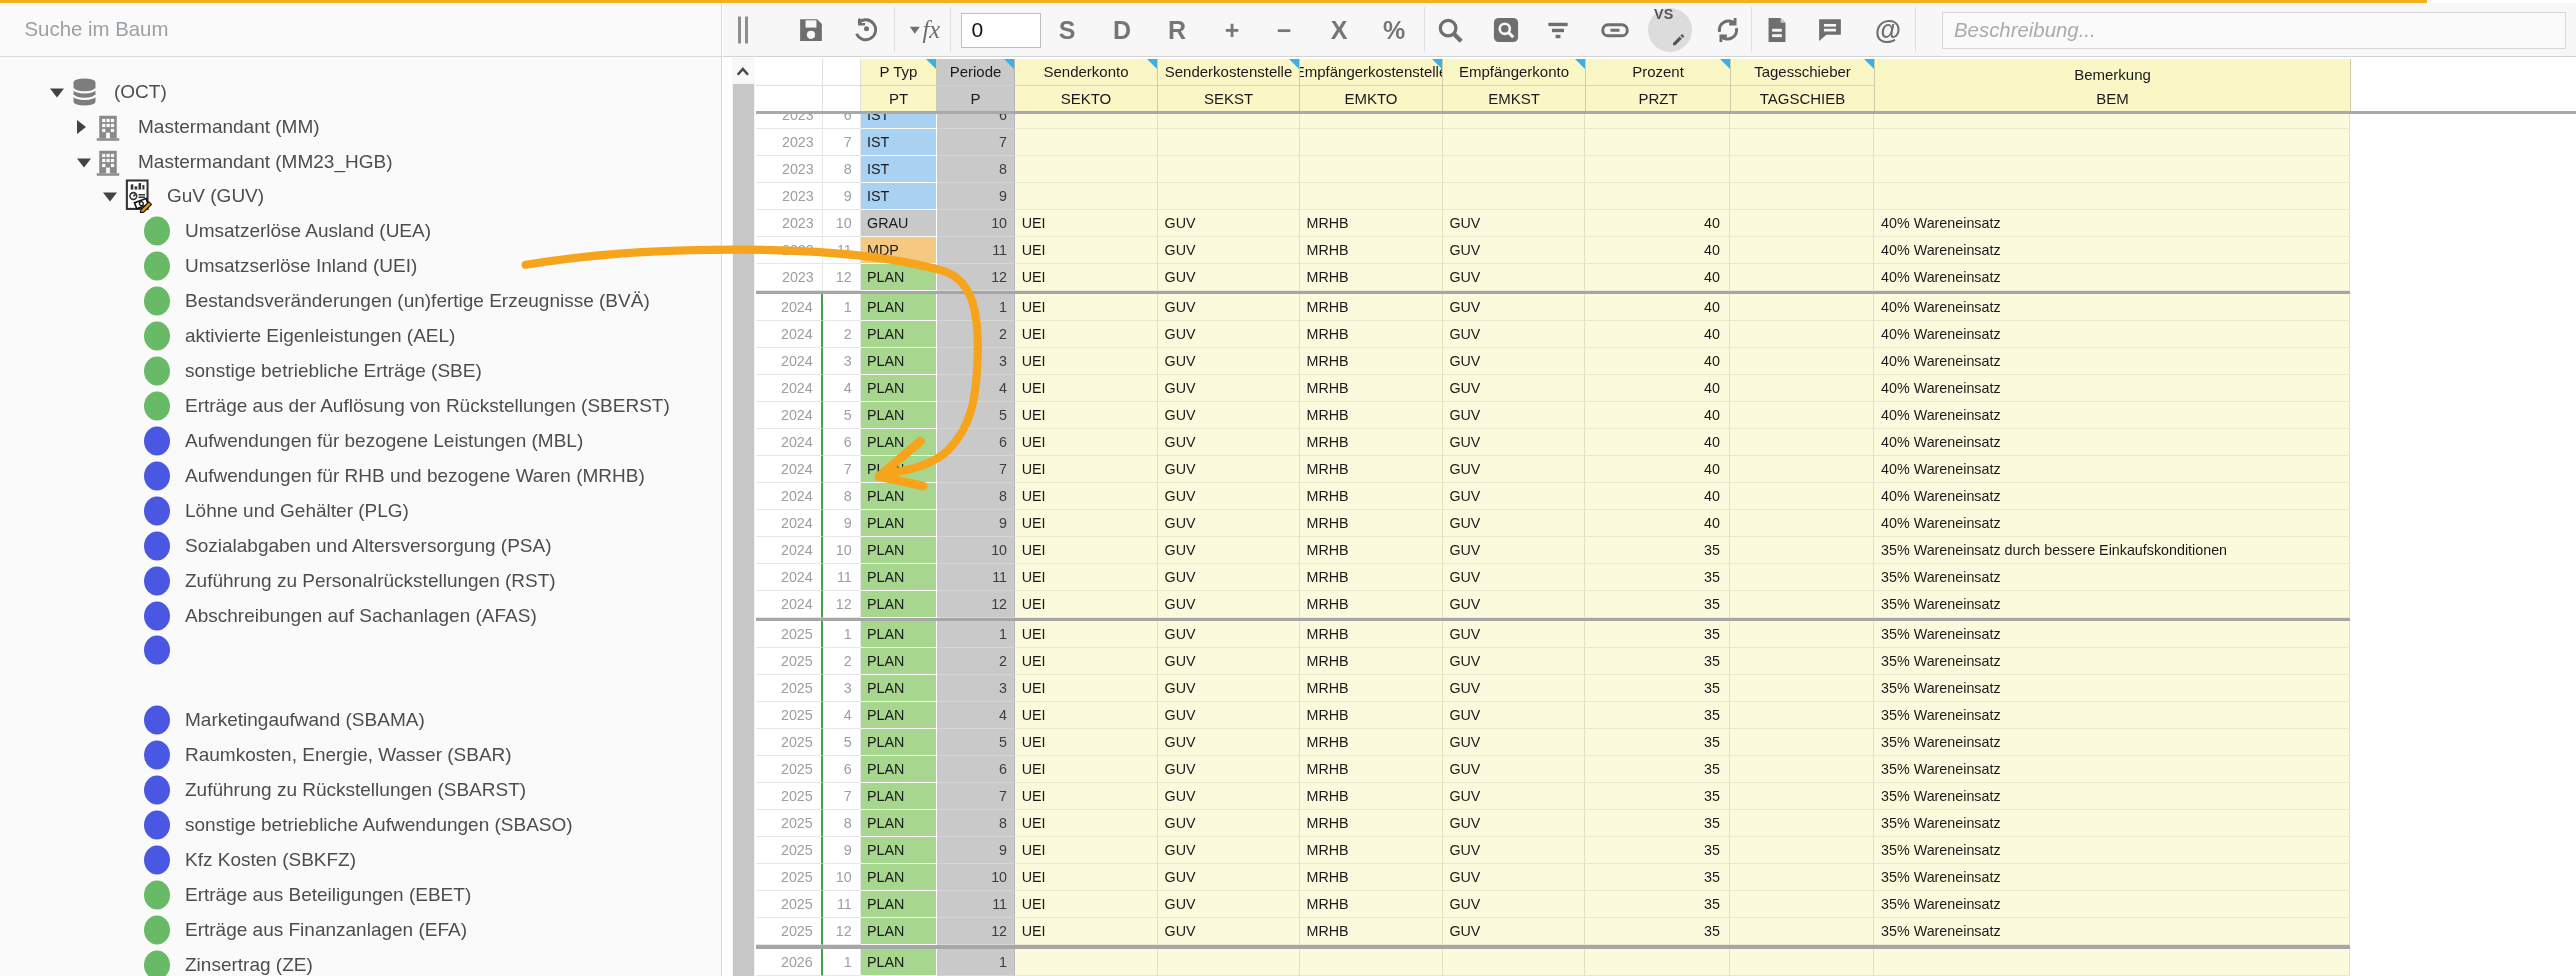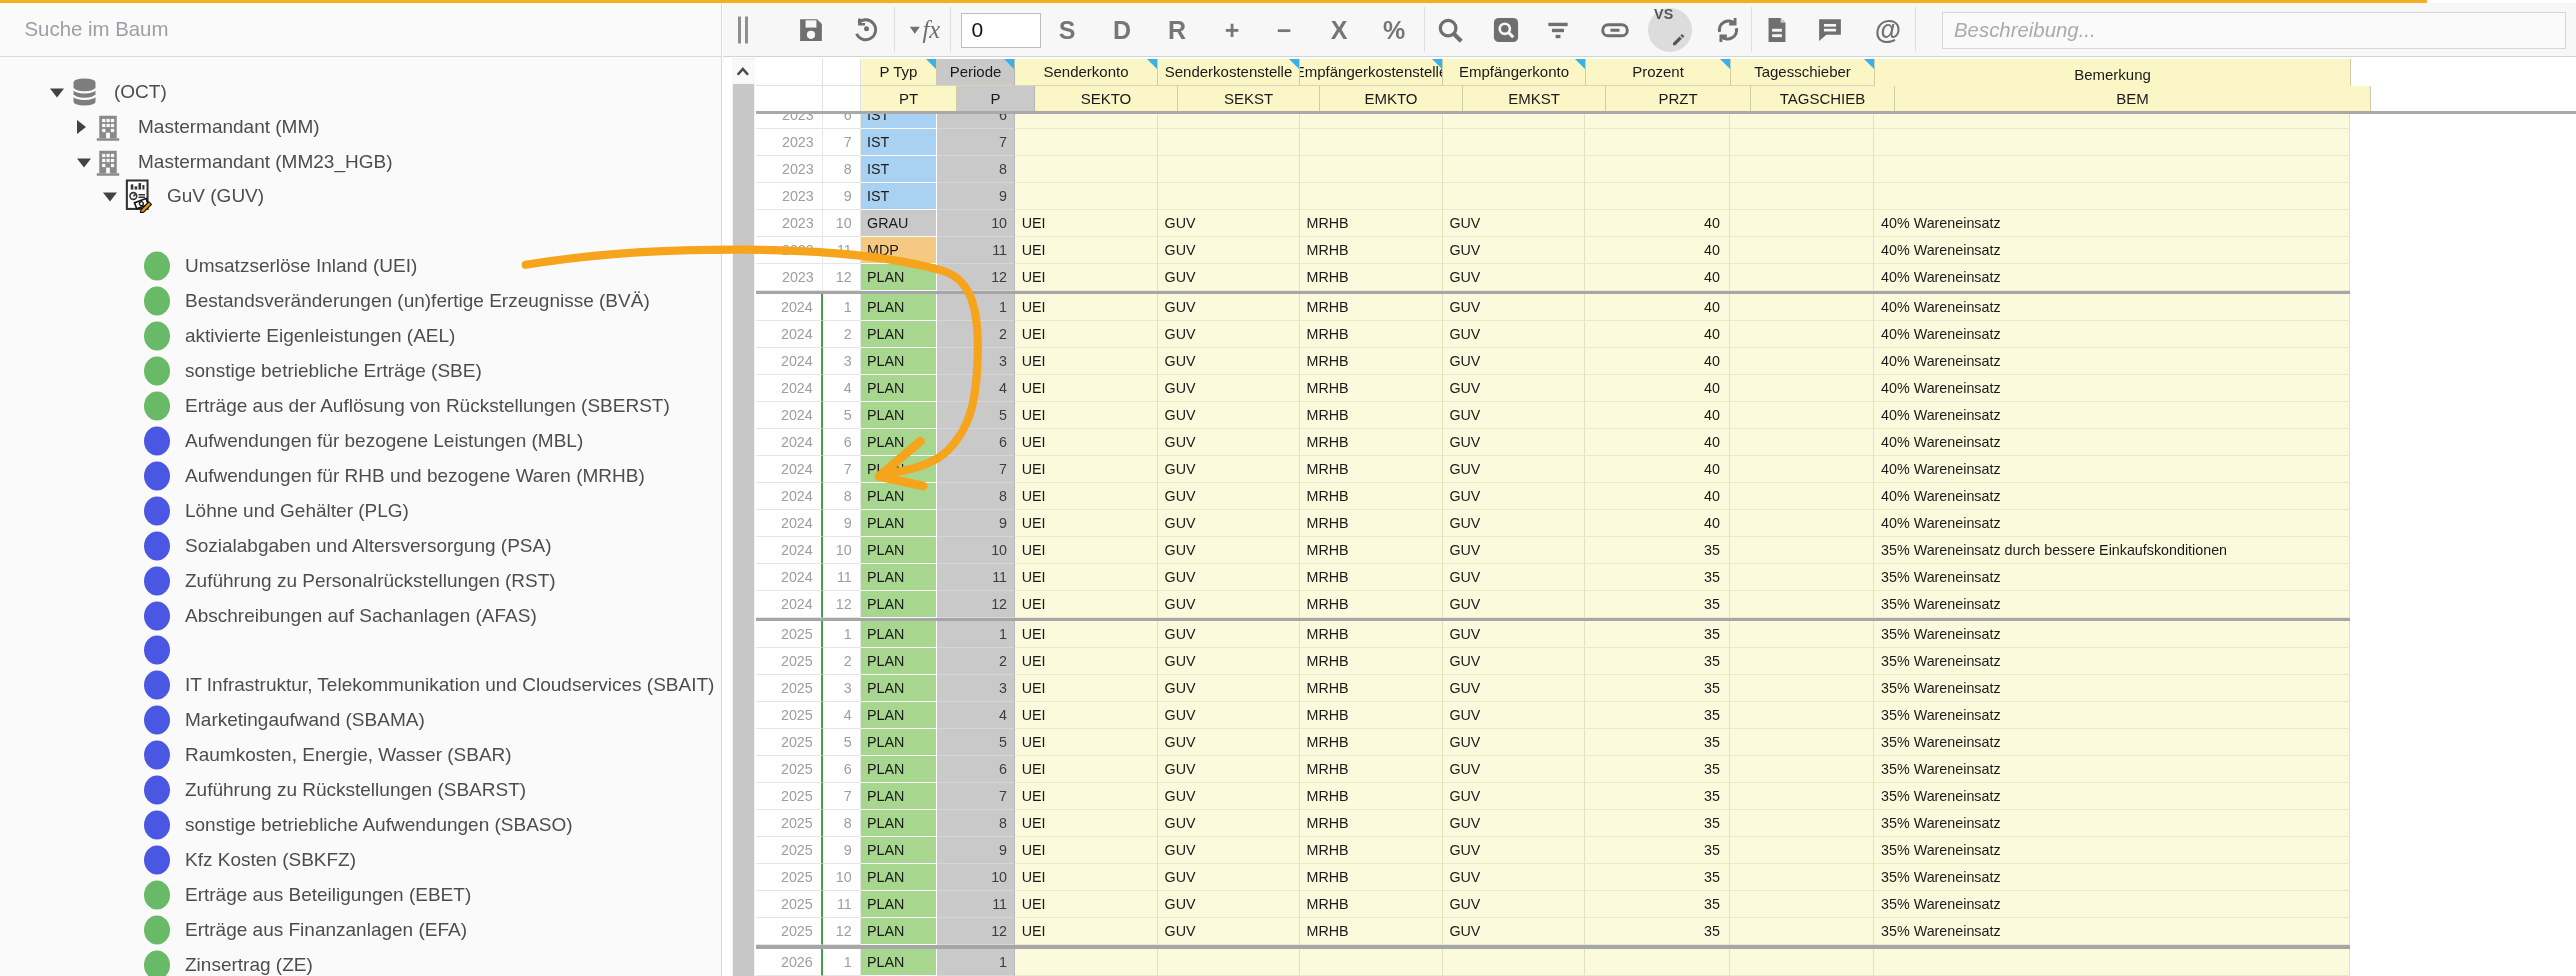--- a/index.html
+++ b/index.html
@@ -176,20 +176,24 @@
               <path d="M8 13l2.2-1.4" stroke="#333" stroke-width="1.2"></path>
               <path d="M12 12h5M12 14h5" stroke="#333" stroke-width="1.1"></path>
               <g transform="rotate(-20 14 19)">
                 <rect x="9.5" y="16.5" width="9.5" height="5" fill="#fff" stroke="#111" stroke-width="1.3"></rect>
                 <circle cx="14.2" cy="19" r="1.5" fill="none" stroke="#111" stroke-width="1"></circle>
               </g>
               <path d="M14 23.5l6-6 2 2-6 6-2.6.6z" fill="#e8930c" stroke="#111" stroke-width="0.9"></path>
             </svg></span>
           <span class="tree-label" style="left: 139px;">GuV (GUV)</span>
         </div>
+        <div class="tree-item" style="top: 155px;">
+          <span class="tree-dot" style="left: 116px; background: rgb(104, 186, 102);"></span>
+          <span class="tree-label" style="left: 157px;">Umsatzerlöse Ausland (UEA)</span>
+        </div>
         <div class="tree-item" style="top: 190px;">
           <span class="tree-dot" style="left: 116px; background: rgb(104, 186, 102);"></span>
           <span class="tree-label" style="left: 157px;">Umsatzserlöse Inland (UEI)</span>
         </div>
         <div class="tree-item" style="top: 225px;">
           <span class="tree-dot" style="left: 116px; background: rgb(104, 186, 102);"></span>
           <span class="tree-label" style="left: 157px;">Bestandsveränderungen (un)fertige Erzeugnisse (BVÄ)</span>
         </div>
         <div class="tree-item" style="top: 260px;">
           <span class="tree-dot" style="left: 116px; background: rgb(104, 186, 102);"></span>
@@ -222,24 +226,20 @@
         <div class="tree-item" style="top: 505px; padding-left: 32px;">
           <span class="tree-dot" style="left: 116px; background: rgb(74, 87, 227);"></span>
           <span class="tree-label" style="left: 157px;">Zuführung zu Personalrückstellungen (RST)</span>
         </div>
         <div class="tree-item" style="top: 540px;">
           <span class="tree-dot" style="left: 116px; background: rgb(74, 87, 227);"></span>
           <span class="tree-label" style="left: 157px; text-align: center;">Abschreibungen auf Sachanlagen (AFAS)</span>
         </div>
         <div class="tree-item" style="top: 574px;">
           <span class="tree-dot" style="left: 116px; background: rgb(74, 87, 227);"></span>
-        </div>
-        <div class="tree-item" style="top: 609px;">
-          <span class="tree-dot" style="left: 116px; background: rgb(74, 87, 227);"></span>
-          <span class="tree-label" style="left: 157px;">IT Infrastruktur, Telekommunikation und Cloudservices (SBAIT)</span>
         </div>
         <div class="tree-item" style="top: 644px;">
           <span class="tree-dot" style="left: 116px; background: rgb(74, 87, 227);"></span>
           <span class="tree-label" style="left: 157px;">Marketingaufwand (SBAMA)</span>
         </div>
         <div class="tree-item" style="top: 679px;">
           <span class="tree-dot" style="left: 116px; background: rgb(74, 87, 227);"></span>
           <span class="tree-label" style="left: 157px;">Raumkosten, Energie, Wasser (SBAR)</span>
         </div>
         <div class="tree-item" style="top: 714px;">
@@ -424,21 +424,21 @@
           <span>Bemerkung</span>
         </div>
       </div>
     <div class="hrow" id="head-r2" style="top:26.5px">
         <div class="hcell hwhite" style="width: 67px; height: 26px;">
           <span></span>
         </div>
         <div class="hcell hwhite" style="width: 38px; height: 26px;">
           <span></span>
         </div>
-        <div class="hcell hyellow" style="width: 96px; height: 26px;">
+        <div class="hcell hyellow" style="width: 76px; height: 26px;">
           <span>PT</span>
         </div>
         <div class="hcell hgray" style="width: 78px; height: 26px;">
           <span>P</span>
         </div>
         <div class="hcell hyellow" style="width: 143px; height: 26px;">
           <span>SEKTO</span>
         </div>
         <div class="hcell hyellow" style="width: 142px; height: 26px;">
           <span>SEKST</span>

